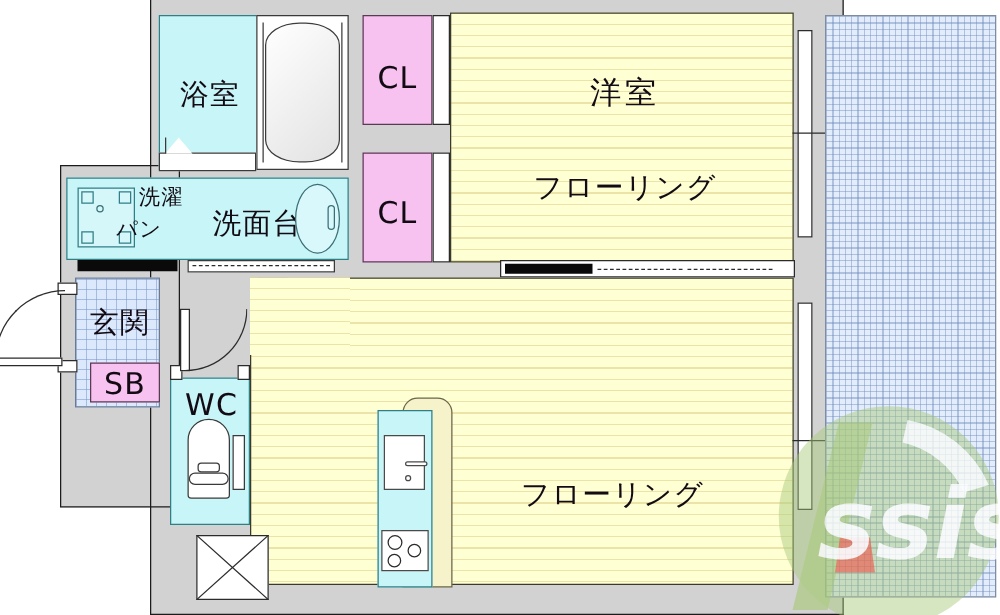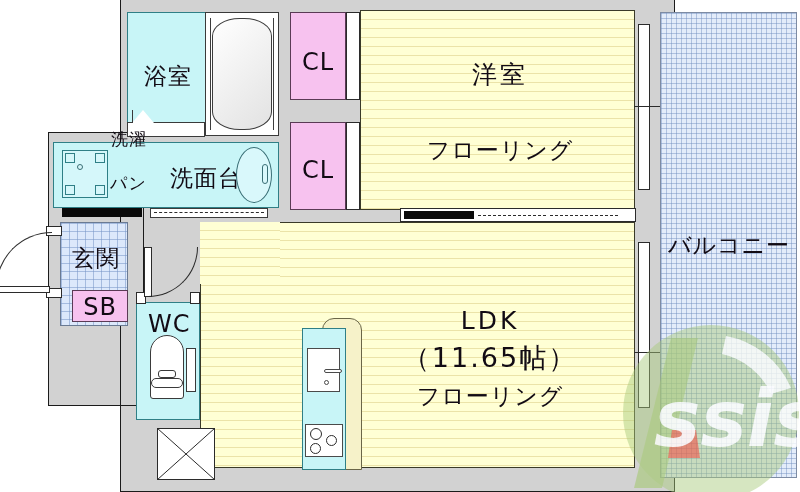--- a/index.html
+++ b/index.html
@@ -90,22 +90,22 @@
 
   <div class="abs wet" style="left:53px;top:142px;width:226px;height:66px;"></div>
 
   <div class="abs pan" style="left:62px;top:150px;width:46px;height:48px;">
     <div class="pancorner" style="left:2px;top:2px;"></div>
     <div class="pancorner" style="right:2px;top:2px;"></div>
     <div class="pancorner" style="left:2px;bottom:2px;"></div>
     <div class="pancorner" style="right:2px;bottom:2px;"></div>
     <div class="abs" style="left:14px;top:13px;width:6px;height:6px;border:1px solid #3a6f76;border-radius:50%;background:transparent;"></div>
   </div>
-  <div class="lbl lbl-sm" style="left:111px;top:128px;text-align:center;">洗濯</div>
-  <div class="lbl lbl-sm" style="left:110px;top:172px;">パン</div>
+  <div class="lbl lbl-sm" style="left:111px;top:146px;text-align:center;">洗濯</div>
+  <div class="lbl lbl-sm" style="left:93px;top:172px;">パン</div>
   <div class="lbl lbl-jp" style="left:170px;top:163px;">洗面台</div>
 
   <div class="abs basin" style="left:236px;top:147px;width:36px;height:56px;"></div>
   <div class="abs" style="left:262px;top:164px;width:6px;height:20px;border:1px solid #3a6f76;border-radius:3px;background:#d9f8fb;"></div>
 
   <div class="abs" style="left:62px;top:208px;width:80px;height:9px;background:#0a0a0a;"></div>
 
   <div class="abs whitenb" style="left:150px;top:208px;width:118px;height:10px;border:1px solid #3a3a3a;"></div>
   <div class="abs" style="left:154px;top:212px;width:110px;height:0;border-top:1.2px dashed #2b2b2b;"></div>
 
@@ -150,22 +150,20 @@
   <div class="lbl lbl-cl ctr" style="left:318px;top:170px;">CL</div>
   <div class="abs whitenb" style="left:346px;top:122px;width:14px;height:88px;border:1px solid #2b2b2b;"></div>
   <div class="abs tri" style="left:360px;top:124px;border-width:13px 0 13px 17px;border-color:transparent transparent transparent #ffffff;"></div>
   <div class="abs tri" style="left:360px;top:172px;border-width:13px 0 13px 17px;border-color:transparent transparent transparent #ffffff;"></div>
 
   <div class="abs floor" style="left:360px;top:10px;width:275px;height:200px;"></div>
   <div class="lbl lbl-big ctr" style="left:500px;top:74px;">洋室</div>
   <div class="lbl lbl-jp ctr" style="left:500px;top:150px;">フローリング</div>
 
   <div class="abs floor" style="left:200px;top:222px;width:435px;height:246px;"></div>
-  <div class="lbl lbl-big ctr" style="left:490px;top:320px;">LDK</div>
-  <div class="lbl lbl-mid ctr" style="left:490px;top:358px;">（11.65帖）</div>
   <div class="lbl lbl-jp ctr" style="left:490px;top:396px;">フローリング</div>
 
   <div class="abs floornb" style="left:200px;top:222px;width:80px;height:62px;border-right:none;"></div>
 
   <div class="abs counter" style="left:322px;top:318px;width:40px;height:152px;border-radius:12px 12px 0 0;"></div>
   <div class="abs wet" style="left:302px;top:328px;width:44px;height:142px;"></div>
   <div class="abs sinkbox" style="left:307px;top:348px;width:33px;height:44px;"></div>
   <div class="abs" style="left:324px;top:369px;width:18px;height:4px;background:#ffffff;border:1px solid #4a4a4a;border-radius:2px;"></div>
   <div class="abs" style="left:324px;top:380px;width:5px;height:5px;border:1px solid #4a4a4a;border-radius:50%;background:#ffffff;"></div>
   <div class="abs stovebox" style="left:305px;top:424px;width:38px;height:33px;"></div>
@@ -184,21 +182,20 @@
   <div class="abs" style="left:478px;top:215px;width:68px;height:0;border-top:1.2px dashed #2b2b2b;"></div>
   <div class="abs" style="left:550px;top:215px;width:68px;height:0;border-top:1.2px dashed #2b2b2b;"></div>
 
   <div class="abs whitenb" style="left:638px;top:24px;width:12px;height:166px;border:1px solid #2b2b2b;"></div>
   <div class="abs" style="left:634px;top:106px;width:50px;height:0;border-top:1.4px solid #2b2b2b;"></div>
 
   <div class="abs whitenb" style="left:638px;top:242px;width:12px;height:166px;border:1px solid #2b2b2b;"></div>
   <div class="abs" style="left:634px;top:352px;width:50px;height:0;border-top:1.4px solid #2b2b2b;"></div>
 
   <div class="abs balcony" style="left:660px;top:12px;width:137px;height:466px;"></div>
-  <div class="lbl lbl-jp ctr" style="left:729px;top:245px;">バルコニー</div>
 
   <svg id="wm" viewBox="0 0 230 190">
     <circle cx="135" cy="95" r="88" fill="#a8c97a" opacity="0.55"></circle>
     <path d="M150 18 A88 88 0 0 1 215 70 L195 76 A70 70 0 0 0 146 36 Z" fill="#ffffff" opacity="0.85"></path>
     <polygon points="58,170 95,20 122,20 86,170" fill="#a8c97a" opacity="0.75"></polygon>
     <polygon points="96,112 120,112 124,140 92,140" fill="#e8604c" opacity="0.8"></polygon>
     <text x="78" y="128" font-family="DejaVu Sans, sans-serif" font-size="78" font-style="italic" font-weight="bold" fill="#ffffff" opacity="0.9">ssist</text>
   </svg>
 
 </div>

